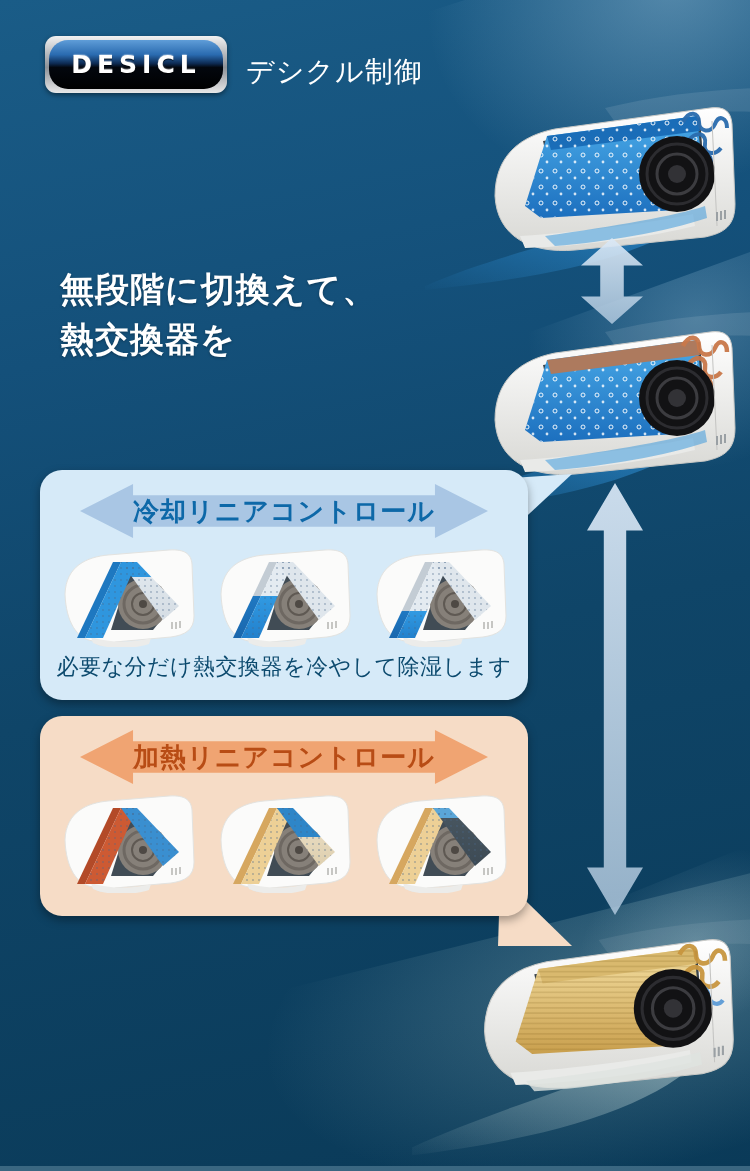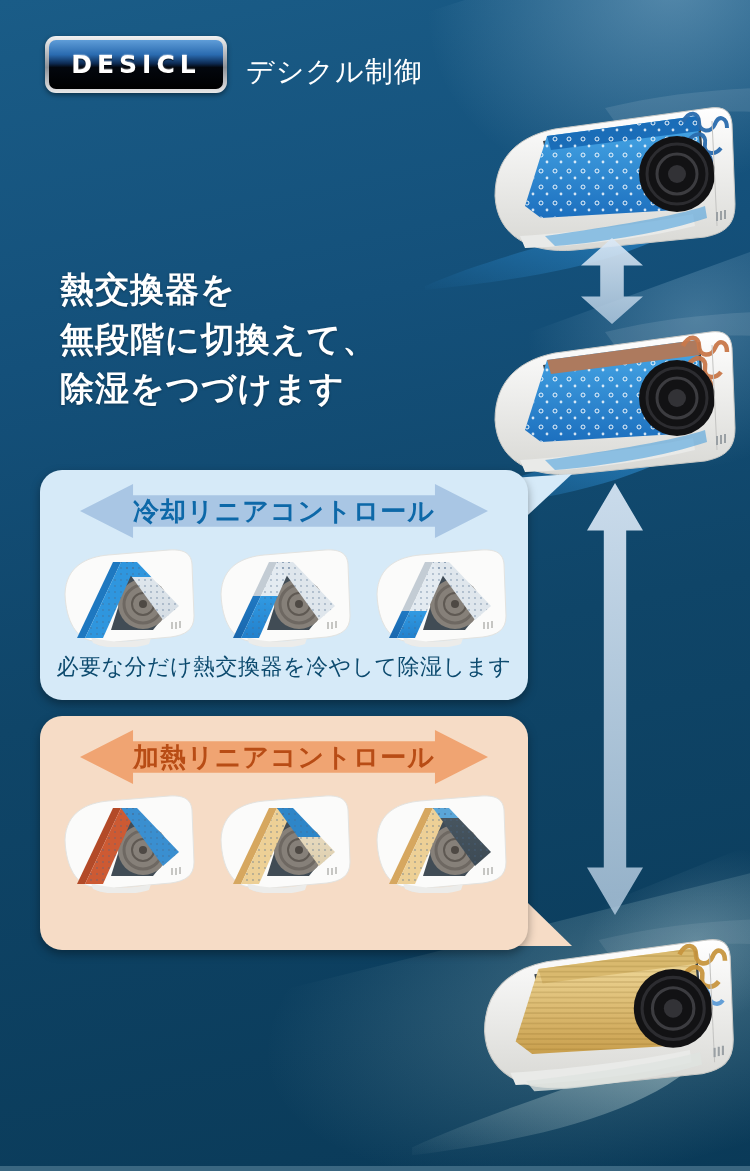--- a/index.html
+++ b/index.html
@@ -32,21 +32,21 @@
   
   .logo-badge {
     position:absolute; left:45px; top:36px; width:182px; height:57px; z-index:5;
     border-radius:11px;
     background:linear-gradient(180deg,#f2f2f2 0%,#b9bcc0 30%,#8e9298 55%,#e8e8e8 100%);
     padding:4px;
     box-shadow:0 2px 5px rgba(0,0,0,.45);
     display:flex;
   }
   .logo-badge-inner {
-    flex:1; border-radius:7px;
+    flex:1; border-radius:19px;
     background:linear-gradient(180deg,#5f9dd8 0%,#2a6bb0 30%,#0d2a52 48%,#03070e 56%,#000 100%);
     display:flex; align-items:center; justify-content:center;
   }
   .logo-text {
     color:#fff; font-weight:bold; font-size:25px; letter-spacing:5px;
     text-shadow:0 1px 1px rgba(0,0,0,.8), 0 -1px 1px rgba(255,255,255,.35);
   }
   .logo-label {
     position:absolute; left:246px; top:53px; z-index:5;
     color:#fff; font-weight:normal; font-size:28px; letter-spacing:1px;
@@ -70,21 +70,21 @@
     background:linear-gradient(180deg, rgba(218,232,246,.92), rgba(182,205,226,.80)); }
   .v-arrow-short { left:581px; top:238px; width:62px; height:86px;
     clip-path:polygon(50% 0%,100% 32%,69% 32%,69% 68%,100% 68%,50% 100%,0% 68%,31% 68%,31% 32%,0% 32%); }
   .v-arrow-long { left:587px; top:483px; width:56px; height:432px;
     clip-path:polygon(50% 0%,100% 11%,70% 11%,70% 89%,100% 89%,50% 100%,0% 89%,30% 89%,30% 11%,0% 11%); }
 
   
   .panel { position:absolute; left:40px; width:488px; border-radius:22px; z-index:5;
     box-shadow:0 4px 10px rgba(0,0,0,.35); }
   .panel-cooling { top:470px; height:230px; background:var(--cooling-panel-bg); }
-  .panel-heating { top:716px; height:234px; background:var(--heating-panel-bg); }
+  .panel-heating { top:716px; height:200px; background:var(--heating-panel-bg); }
 
   .panel-tail { position:absolute; z-index:4; }
   .tail-cooling { left:498px; top:474px; width:74px; height:62px;
     background:var(--cooling-panel-bg);
     clip-path:polygon(0% 8%, 100% 0%, 10% 100%); }
   .tail-heating { left:498px; top:876px; width:74px; height:70px;
     background:var(--heating-panel-bg);
     clip-path:polygon(3% 0%, 100% 100%, 0% 100%); }
 
   .banner-arrow {
@@ -193,23 +193,22 @@
   <div class="streak streak-d"></div>
 
   <div class="logo-badge">
     <div class="logo-badge-inner">
       <span class="logo-text">DESICL</span>
     </div>
   </div>
   <div class="logo-label">デシクル制御</div>
 
   <div class="headline">
+    <div>無段階に切換えて、</div>
     <div>熱交換器を</div>
-    <div>無段階に切換えて、</div>
-    <div>除湿をつづけます</div>
   </div>
 
   <svg class="unit unit-1" viewBox="0 0 330 235">
     <path d="M285,120 C230,168 140,190 -10,205 C60,170 170,150 240,118 Z" fill="url(#gFlow)"></path>
     <path d="M180,22 C230,10 280,4 330,2 L330,26 C280,24 225,30 190,36 Z" fill="rgba(255,255,255,.10)"></path>
     <path d="M70,110 C70,70 95,50 130,43 L285,22 C300,20 306,26 307,38 L310,118 C310,140 299,147 280,151 L150,164 C105,168 72,150 70,110 Z" fill="url(#gBody)" stroke="#c9c9c6" stroke-width="1"></path>
     <path d="M118,55 L275,32 L281,112 L134,128 Z" fill="#39434b"></path>
     <path d="M100,120 L122,50 L272,30 L279,100 L252,124 L116,132 Z" fill="url(#gBlueBand)"></path>
     <path d="M122,50 L272,30 L275,45 L126,64 Z" fill="#1a6db8"></path>
     <path d="M100,120 L122,50 L272,30 L279,100 L252,124 L116,132 Z" fill="url(#pDrops)"></path>

